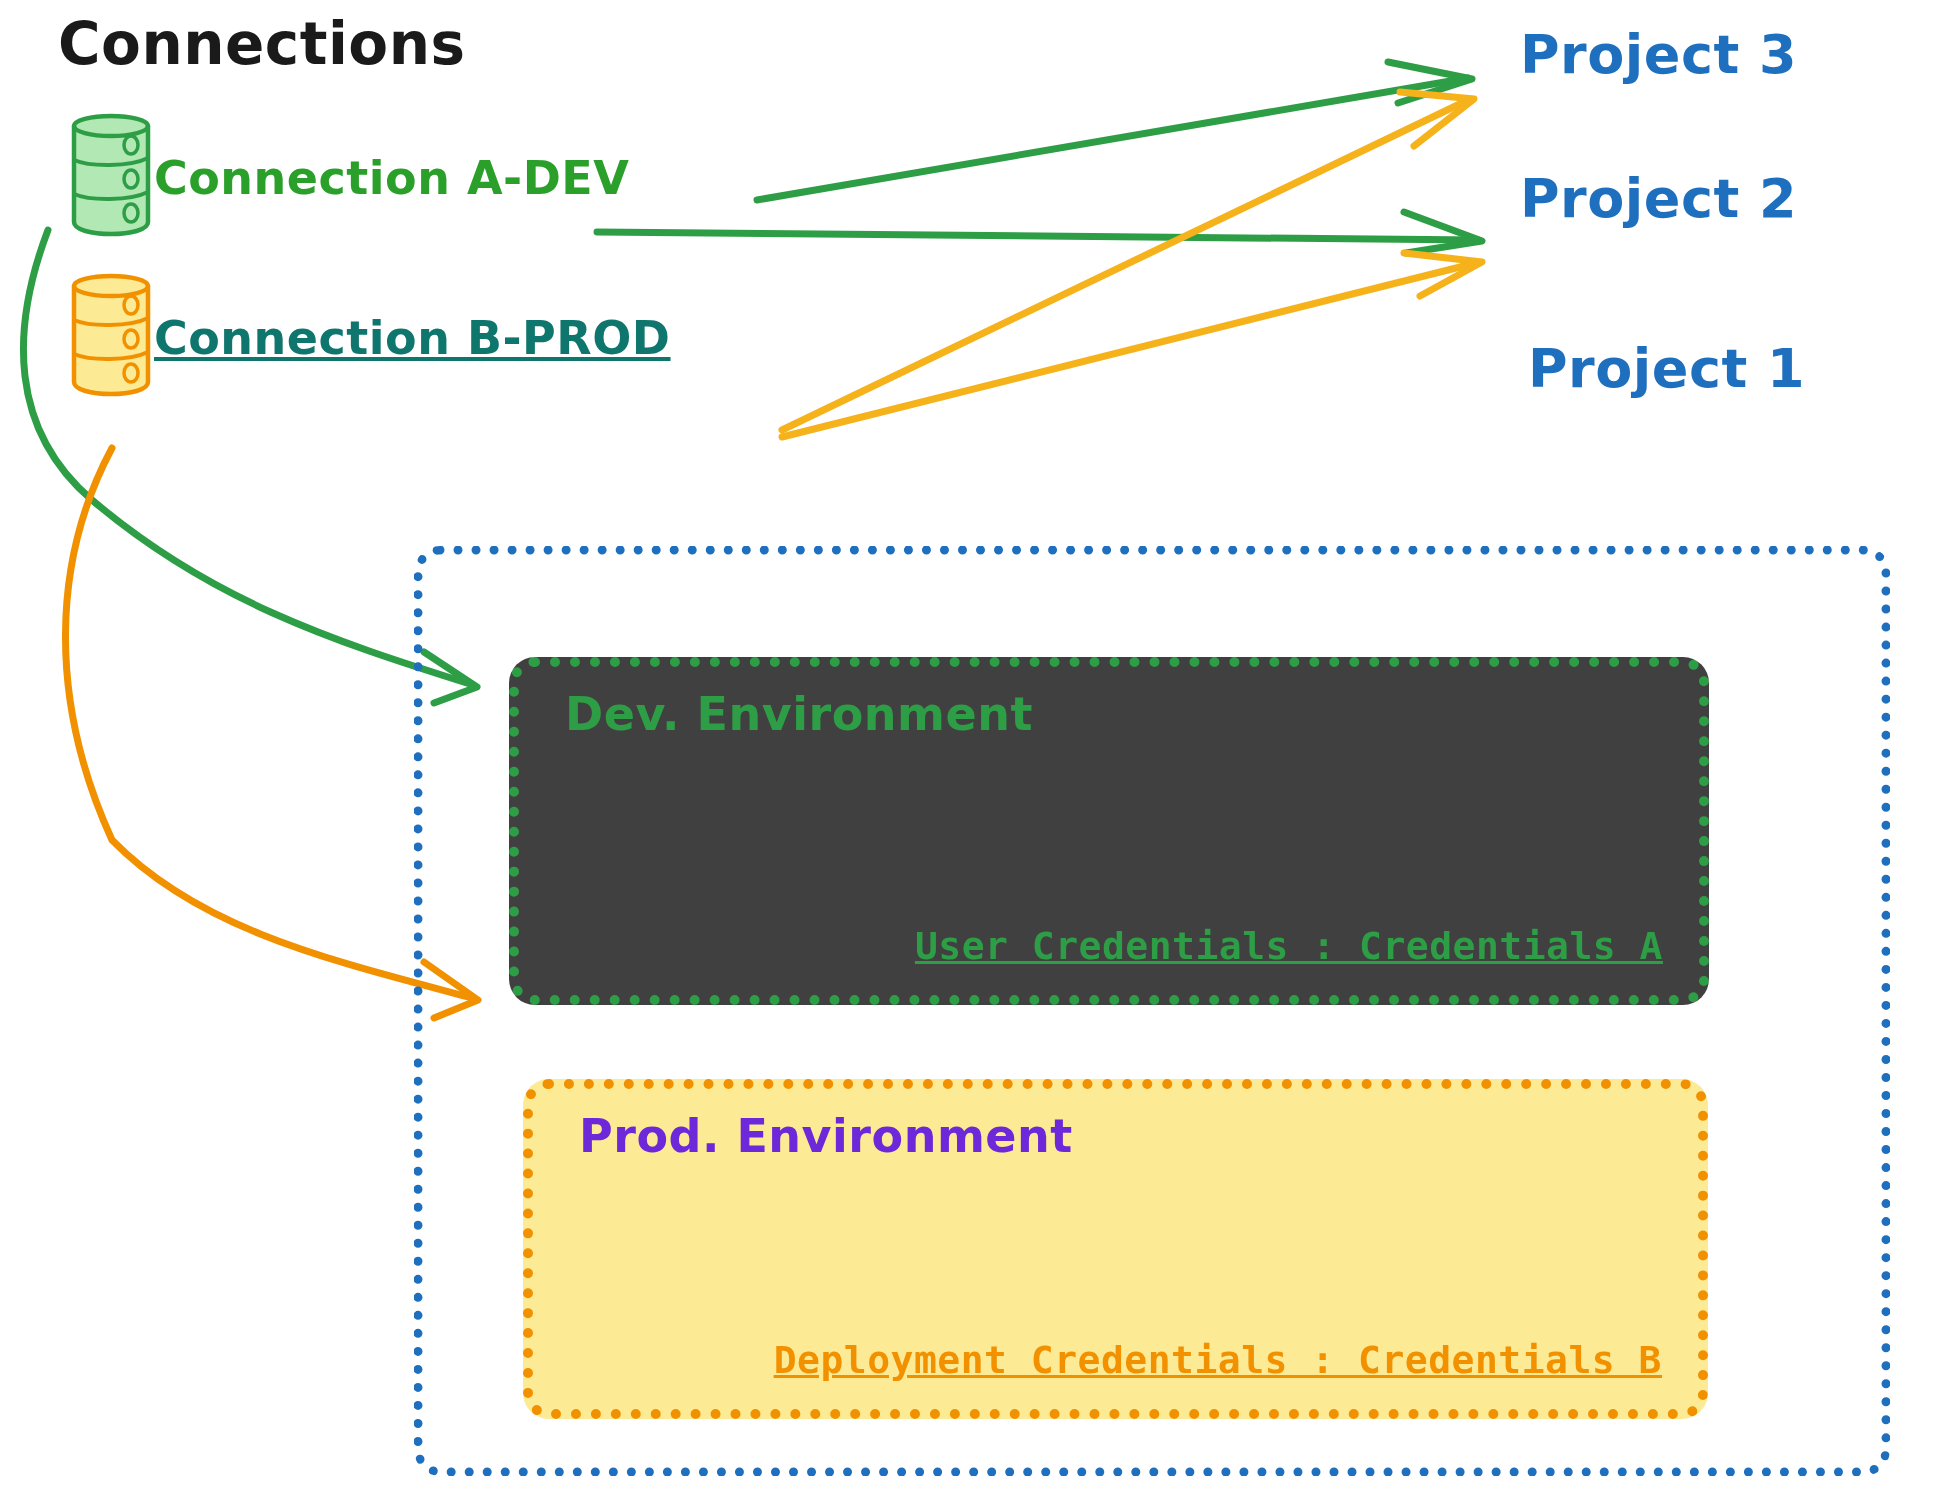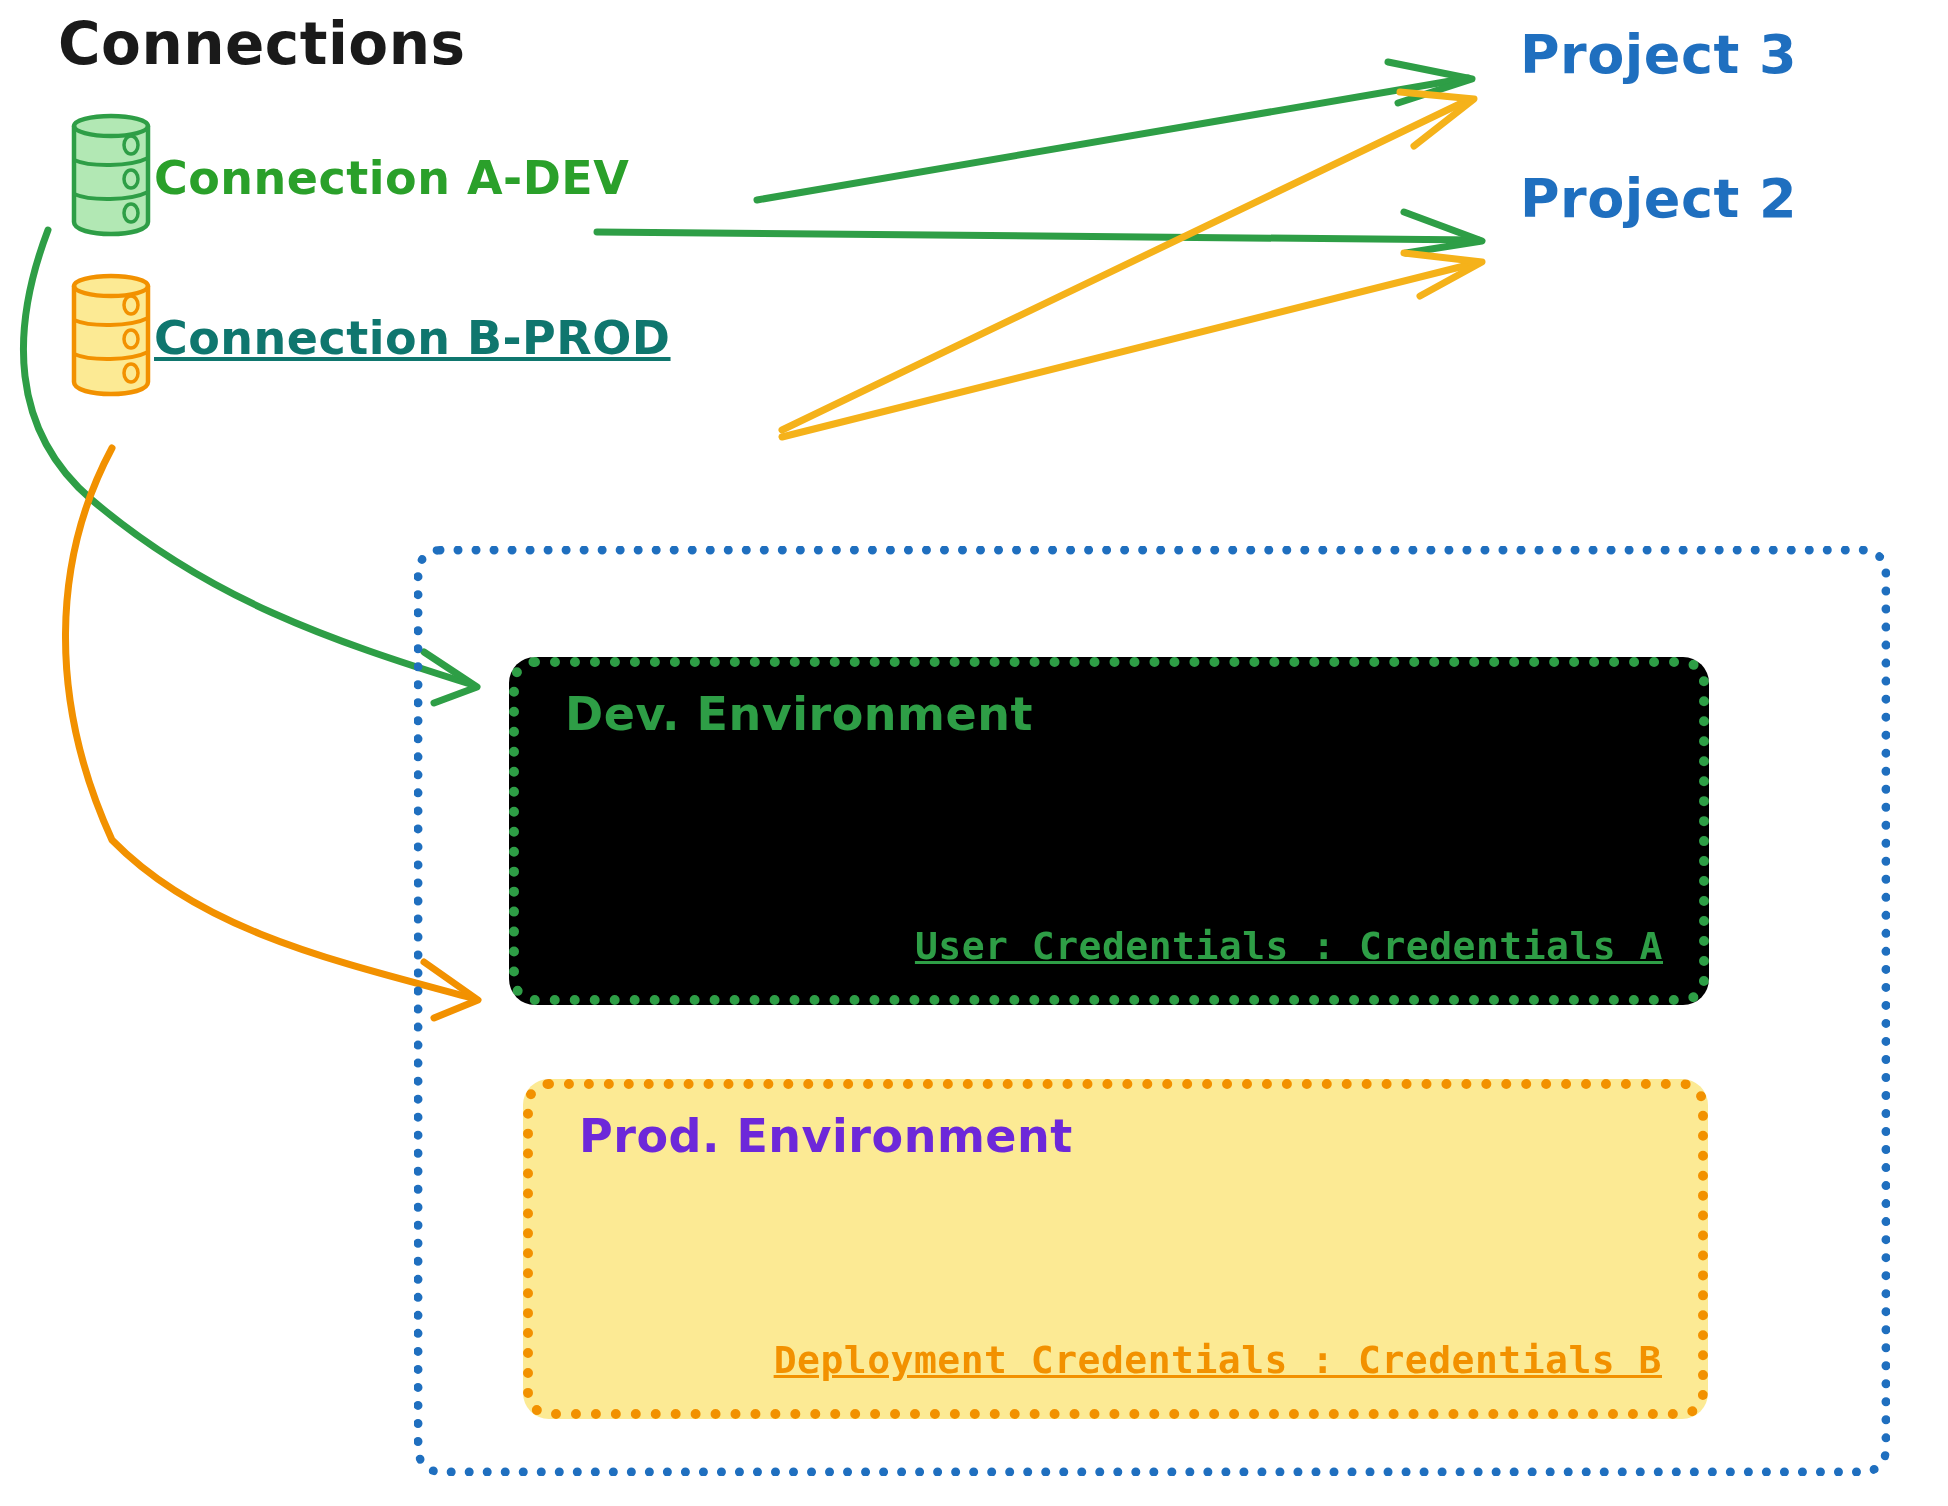--- a/index.html
+++ b/index.html
@@ -94,21 +94,21 @@
   .env-box {
     position: absolute;
     box-sizing: border-box;
     border-radius: 26px;
   }
   #dev-box {
     left: 625px;
     top: 654px;
     width: 1200px;
     height: 348px;
-    background: #000000;
+    background: #404040;
     border: 10px dotted #2e9e46;
   }
   #prod-box {
     left: 640px;
     top: 1078px;
     width: 1185px;
     height: 340px;
     background: #fcea94;
     border: 10px dotted #f29100;
   }
@@ -200,20 +200,21 @@
       <path d="M6,82 C22,89 62,89 80,80" fill="none" stroke="#f29100" stroke-width="4" stroke-linecap="round"></path>
       <ellipse cx="63" cy="33" rx="7" ry="9" fill="none" stroke="#f29100" stroke-width="3.5"></ellipse>
       <ellipse cx="63" cy="67" rx="7" ry="9" fill="none" stroke="#f29100" stroke-width="3.5"></ellipse>
       <ellipse cx="63" cy="101" rx="7" ry="9" fill="none" stroke="#f29100" stroke-width="3.5"></ellipse>
     </svg>
     <span class="conn-label hand orange">Connection B-PROD</span>
   </div>
 
   <div id="project-3" class="project-label hand">Project 3</div>
   <div id="project-2" class="project-label hand">Project 2</div>
+  <div id="project-1" class="project-label hand">Project 1</div>
 
   <div id="project1-box">
 
     <div id="dev-box" class="env-box" style="left:86px; top:102px; width:1200px; height:348px;">
       <div class="env-title hand">Dev. Environment</div>
       <div class="env-cred mono">User Credentials : Credentials A</div>
     </div>
 
     <div id="prod-box" class="env-box" style="left:100px; top:524px; width:1185px; height:340px;">
       <div class="env-title hand">Prod. Environment</div>

